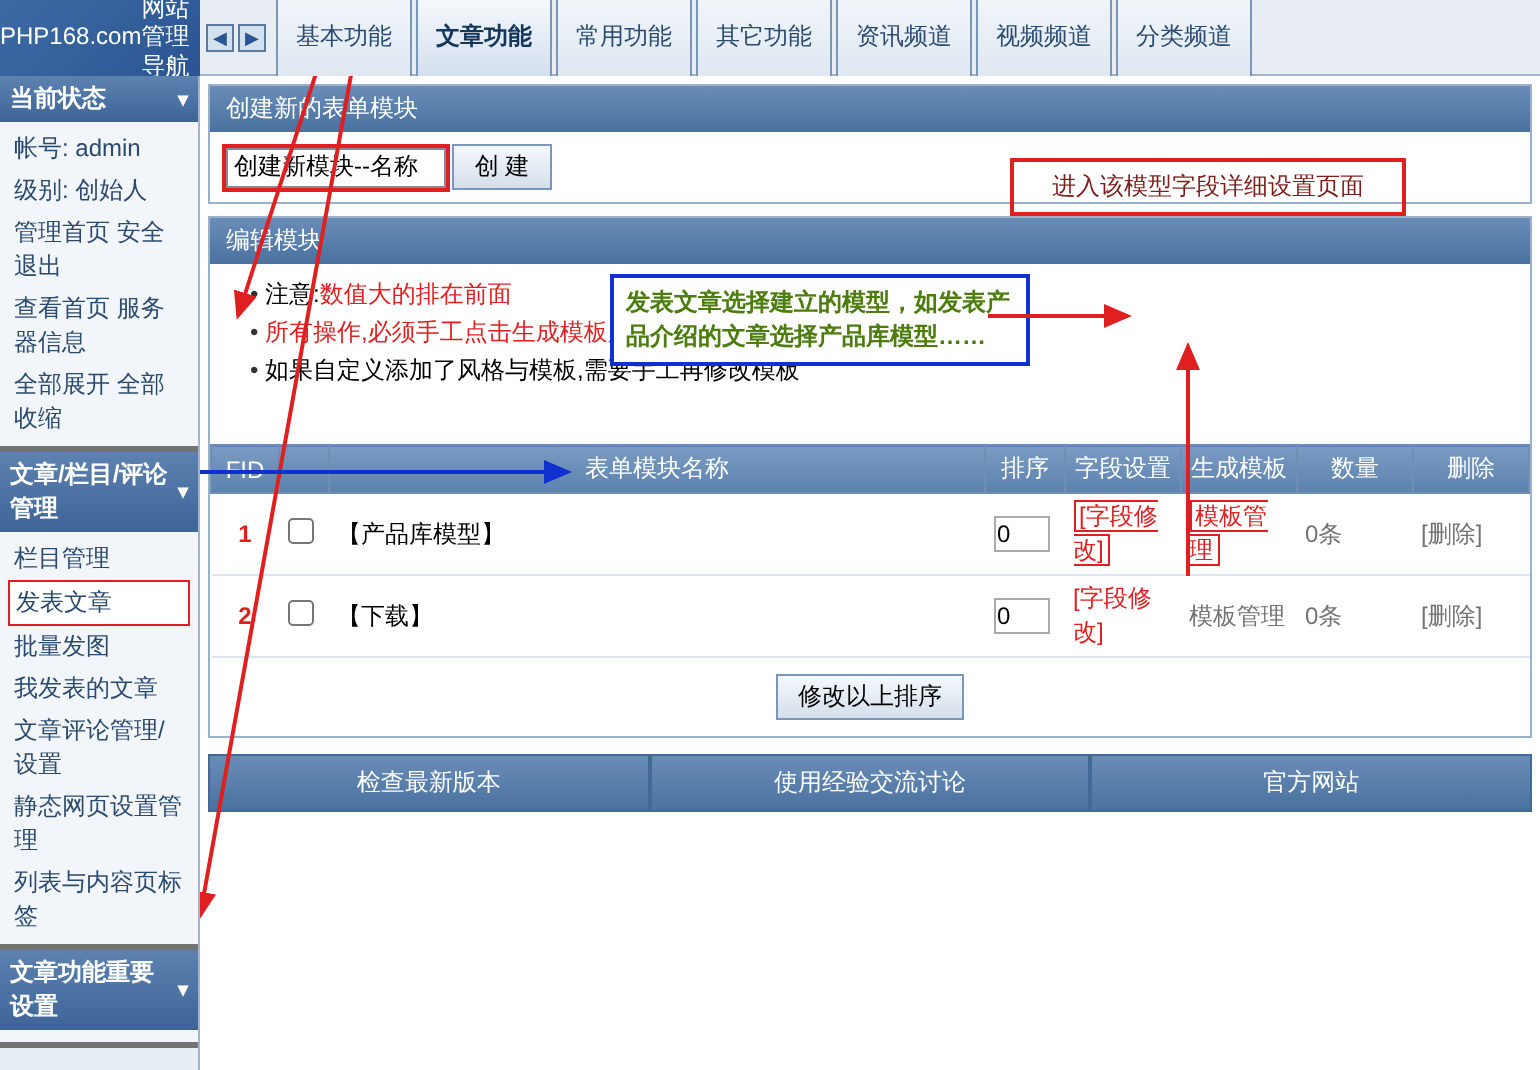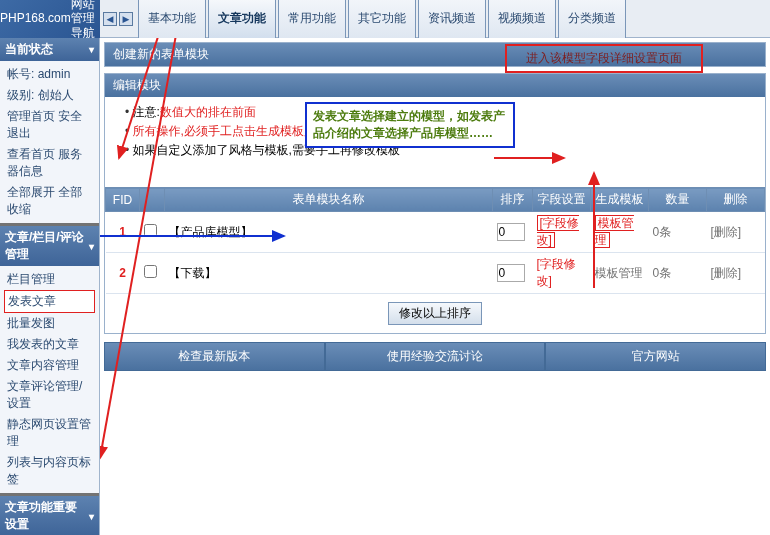--- a/index.html
+++ b/index.html
@@ -87,39 +87,42 @@
       <div class="side-section">
         <div class="side-hdr">
           <span>文章/栏目/评论管理</span>
           <span class="side-arrow">▾</span>
         </div>
         <div class="side-body">
           <span class="side-item">栏目管理</span>
           <span class="side-item hl">发表文章</span>
           <span class="side-item">批量发图</span>
           <span class="side-item">我发表的文章</span>
-          <span class="side-item">文章内容管理</span>
           <span class="side-item">文章评论管理/设置</span>
           <span class="side-item">静态网页设置管理</span>
           <span class="side-item">列表与内容页标签</span>
         </div>
       </div>
       <div class="side-section">
         <div class="side-hdr">
           <span>文章功能重要设置</span>
           <span class="side-arrow">▾</span>
         </div>
         <div class="side-body"></div>
       </div>
     </div>
 
   <div class="main">
 
     <div class="panel">
       <div class="panel-hdr">创建新的表单模块</div>
+      <div class="panel-body">
+        <input class="inp outl" style="width: 110px;" value="创建新模块--名称">
+        <button class="btn">创 建</button>
+      </div>
     </div>
 
     <div class="panel" style="position:relative">
       <div class="panel-hdr">编辑模块</div>
       <div class="panel-body" style="min-height:90px">
         <ul class="bullets" id="bullets">
             <li>注意:<span class="red">数值大的排在前面</span></li>
             <li><span class="red">所有操作,必须手工点击生成模板后,前台才能生效</span></li>
             <li>如果自定义添加了风格与模板,需要手工再修改模板</li>
           </ul>

